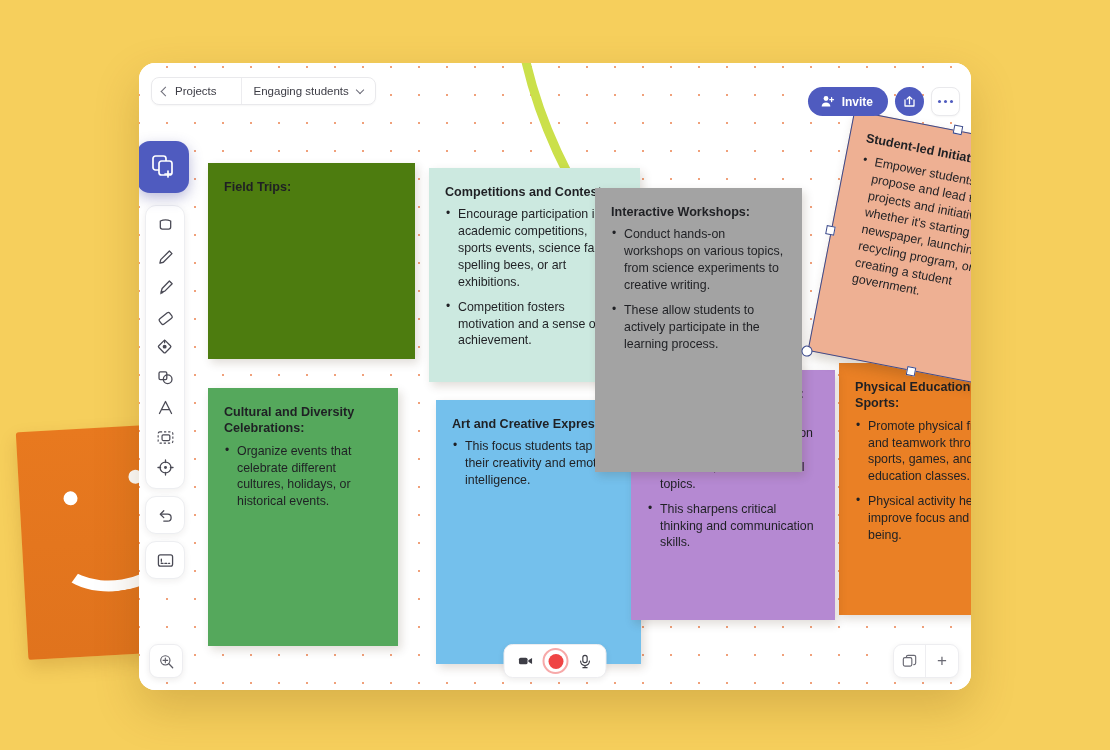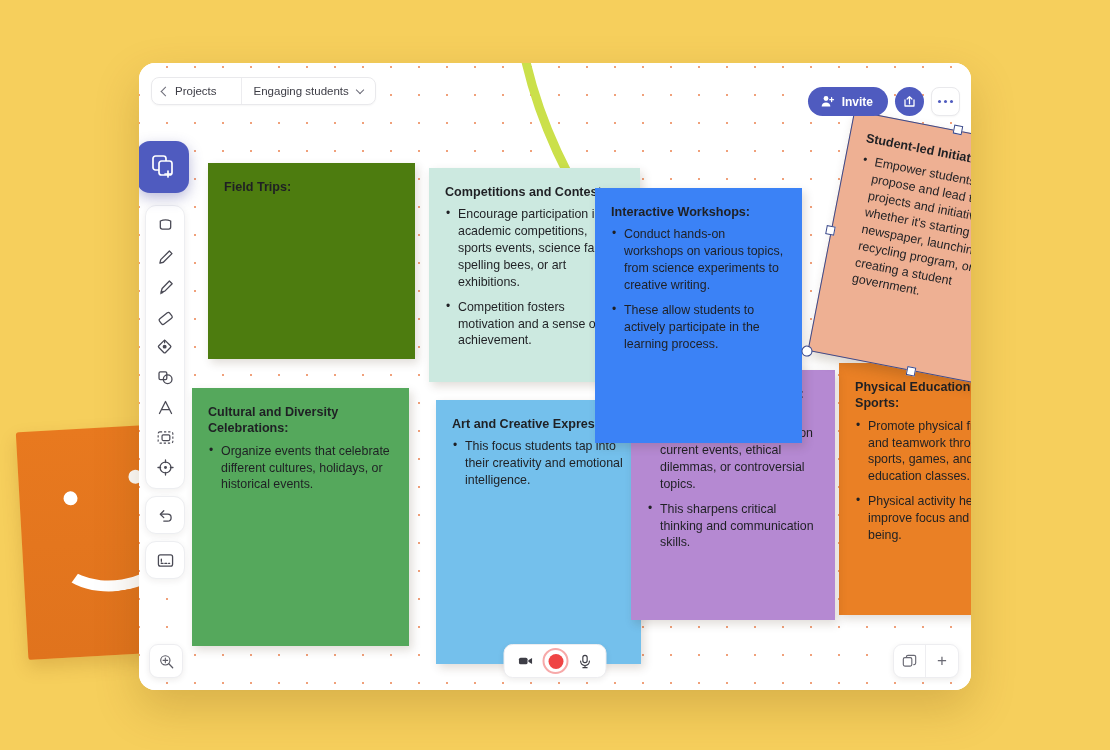--- a/index.html
+++ b/index.html
@@ -224,22 +224,22 @@
     margin-bottom: 8px;
   }
   .note li:before {
     content: "•";
     position: absolute; left: 1px; top: -1px;
     font-size: 12px;
   }
 
   #note-field-trips      { left: 69px;  top: 100px; width: 207px; height: 196px; background: #4d7c0f; z-index: 10; }
   #note-competitions     { left: 290px; top: 105px; width: 211px; height: 214px; background: #cce9e0; z-index: 11; }
-  #note-workshops        { left: 456px; top: 125px; width: 207px; height: 255px; background: #3b82f6; z-index: 14; }
-  #note-cultural         { left: 53px;  top: 325px; width: 217px; height: 258px; background: #55a85c; z-index: 10; }
+  #note-workshops        { left: 456px; top: 125px; width: 207px; height: 284px; background: #a3a3a3; z-index: 14; }
+  #note-cultural         { left: 69px;  top: 325px; width: 190px; height: 258px; background: #55a85c; z-index: 10; }
   #note-art              { left: 297px; top: 337px; width: 205px; height: 264px; background: #74c0ec; z-index: 12; }
   #note-debates          { left: 492px; top: 307px; width: 204px; height: 250px; background: #b589d2; z-index: 13; }
   #note-physical         { left: 700px; top: 300px; width: 200px; height: 252px; background: #ea8025; z-index: 12; }
 
   
   #note-student-led {
     left: 690px; top: 65px; width: 210px; height: 245px;
     background: #eeb093;
     transform: rotate(11deg);
     z-index: 20;

